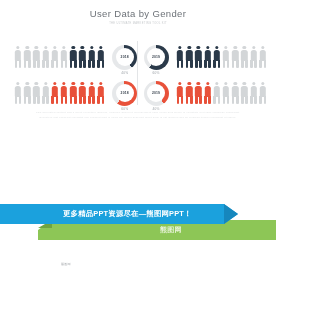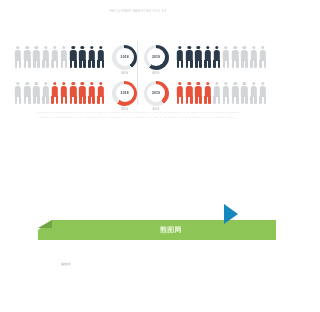--- a/index.html
+++ b/index.html
@@ -131,20 +131,21 @@
     position:absolute;left:61px;top:262px;
     font-size:3px;color:#9a9ea2;letter-spacing:.3px;
   }
 </style>
 </head>
 <body>
 
 <div class="slide">
 
   <div class="title-block">
+    <div class="title">User Data by Gender</div>
     <div class="subtitle">THE ULTIMATE MARKETING TOOL KIT</div>
   </div>
 
   <div class="divider"></div>
 
   <div class="charts">
 
     <div class="col">
 
       <div class="row left">
@@ -447,18 +448,21 @@
   <div class="paragraph">
     <div>This generated content was a mollit excepteur laborum, eiusmod laboris ut reprehenderit esse cillum duis dolore in voluptate velit esse commodo consequat.</div>
     <div>Excepteur sint occaecat cupidatat non proident sunt in culpa qui officia deserunt mollit anim id est laborum sed do eiusmod tempor incididunt ut labore.</div>
   </div>
 
   <div class="ribbon-area">
     <div class="ribbon-green">
       <span class="txt">熊图网</span>
     </div>
     <div class="ribbon-green-notch"></div>
+    <div class="ribbon-blue">
+      <span class="txt">更多精品PPT资源尽在—熊图网PPT！</span>
+    </div>
     <div class="ribbon-blue-tail"></div>
   </div>
 
   <div class="bottom-note">熊图网</div>
 
 </div>
 
 </body></html>

